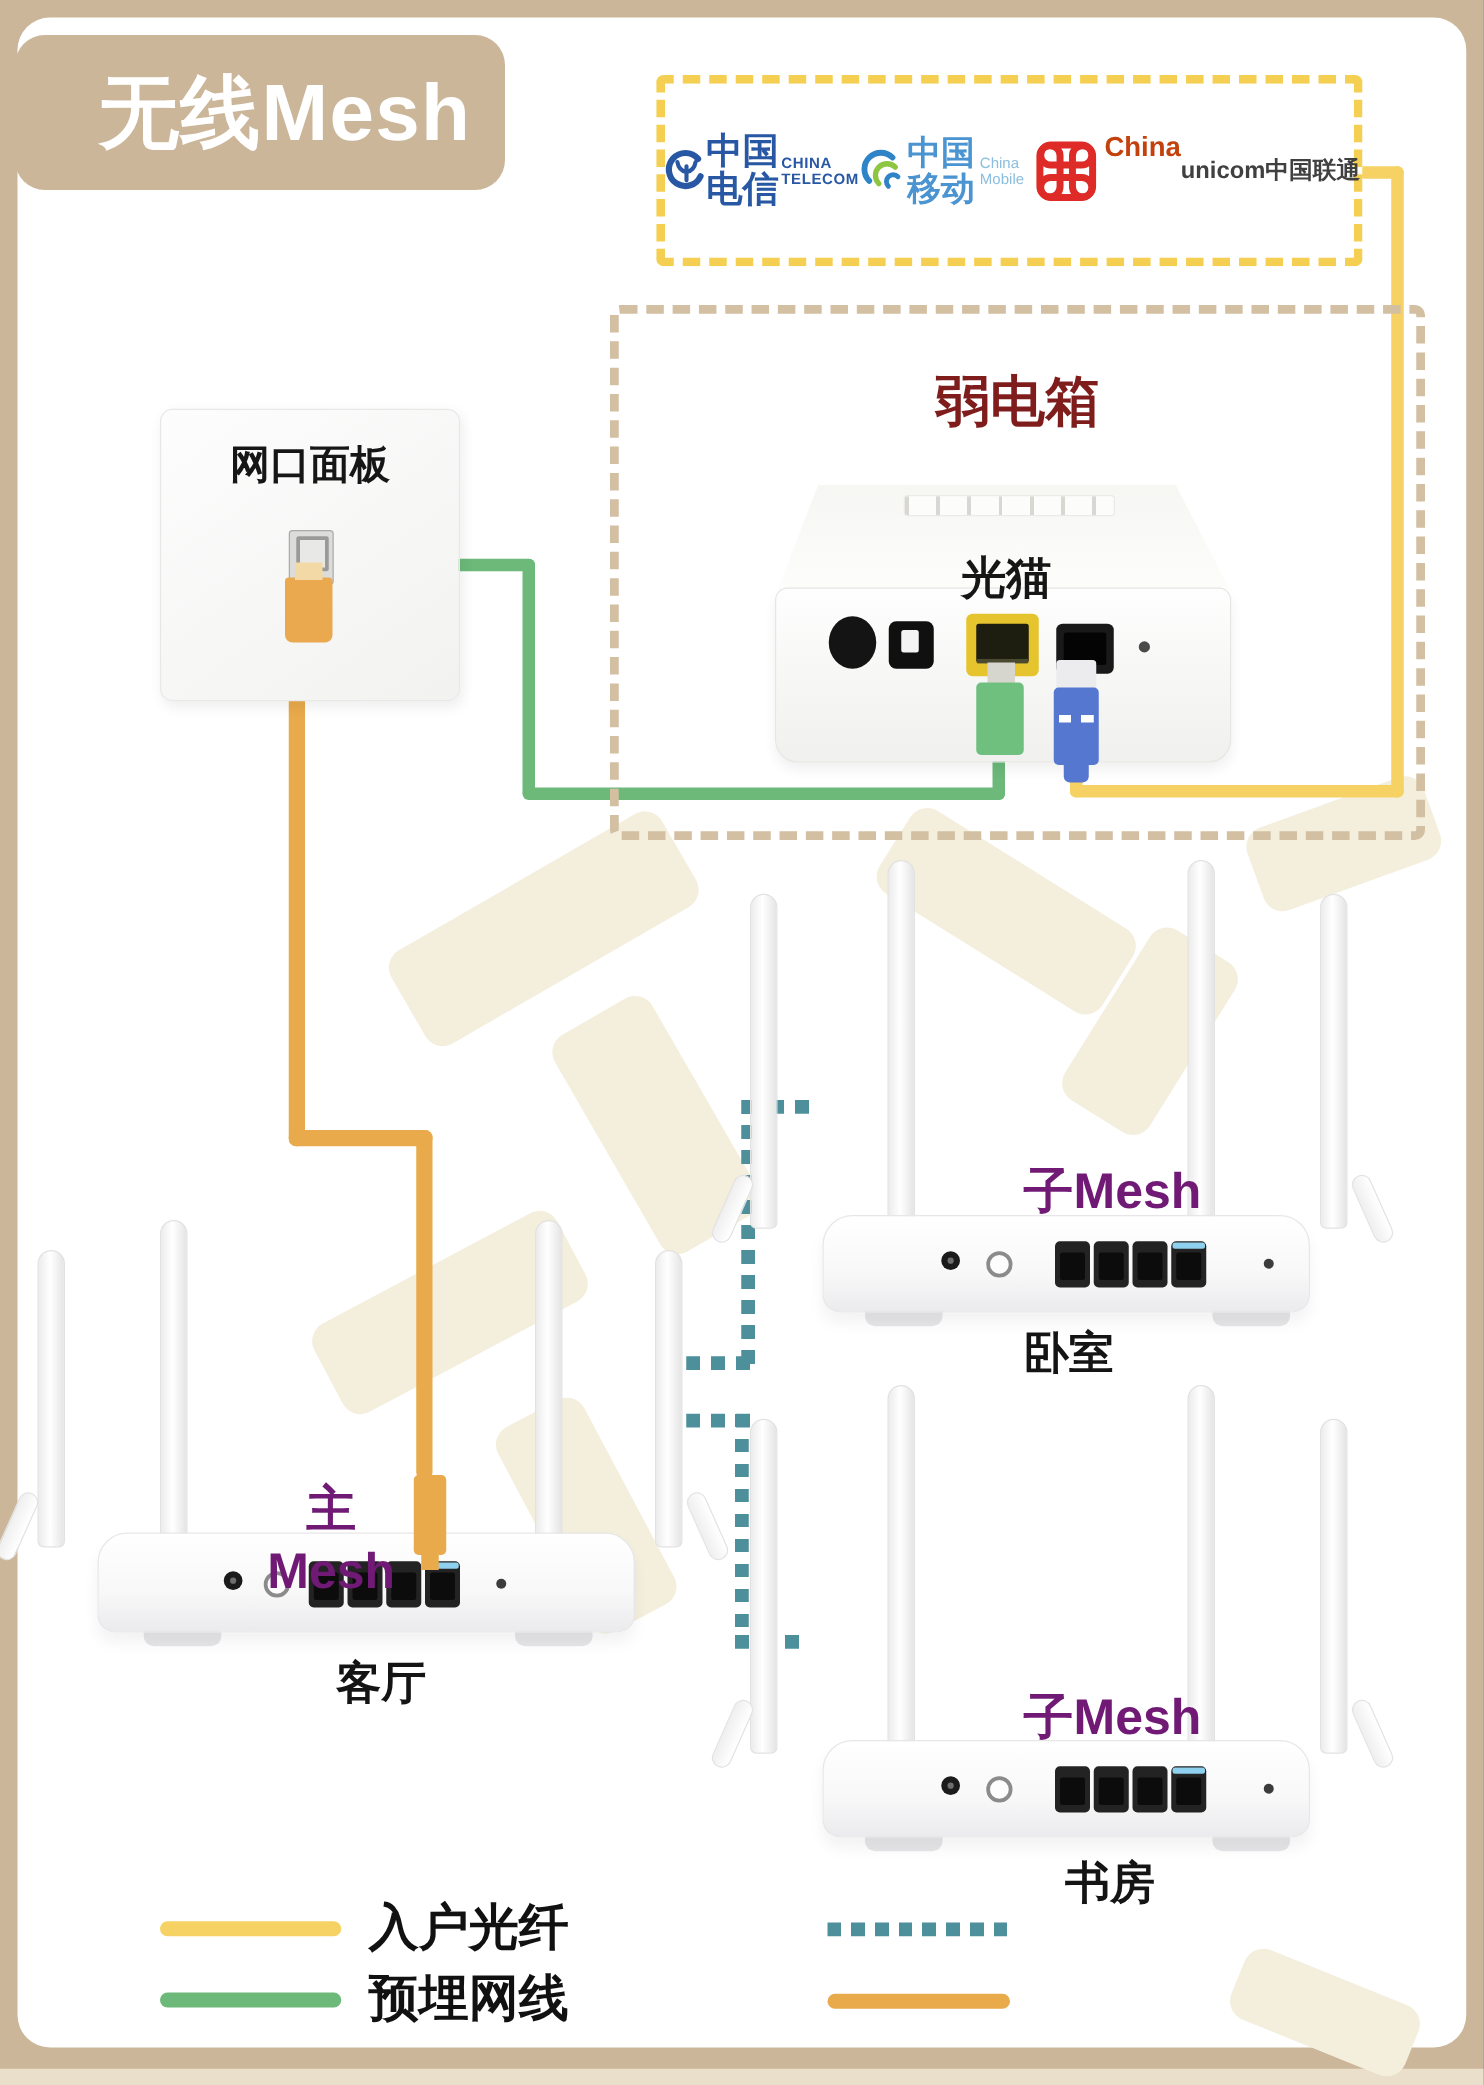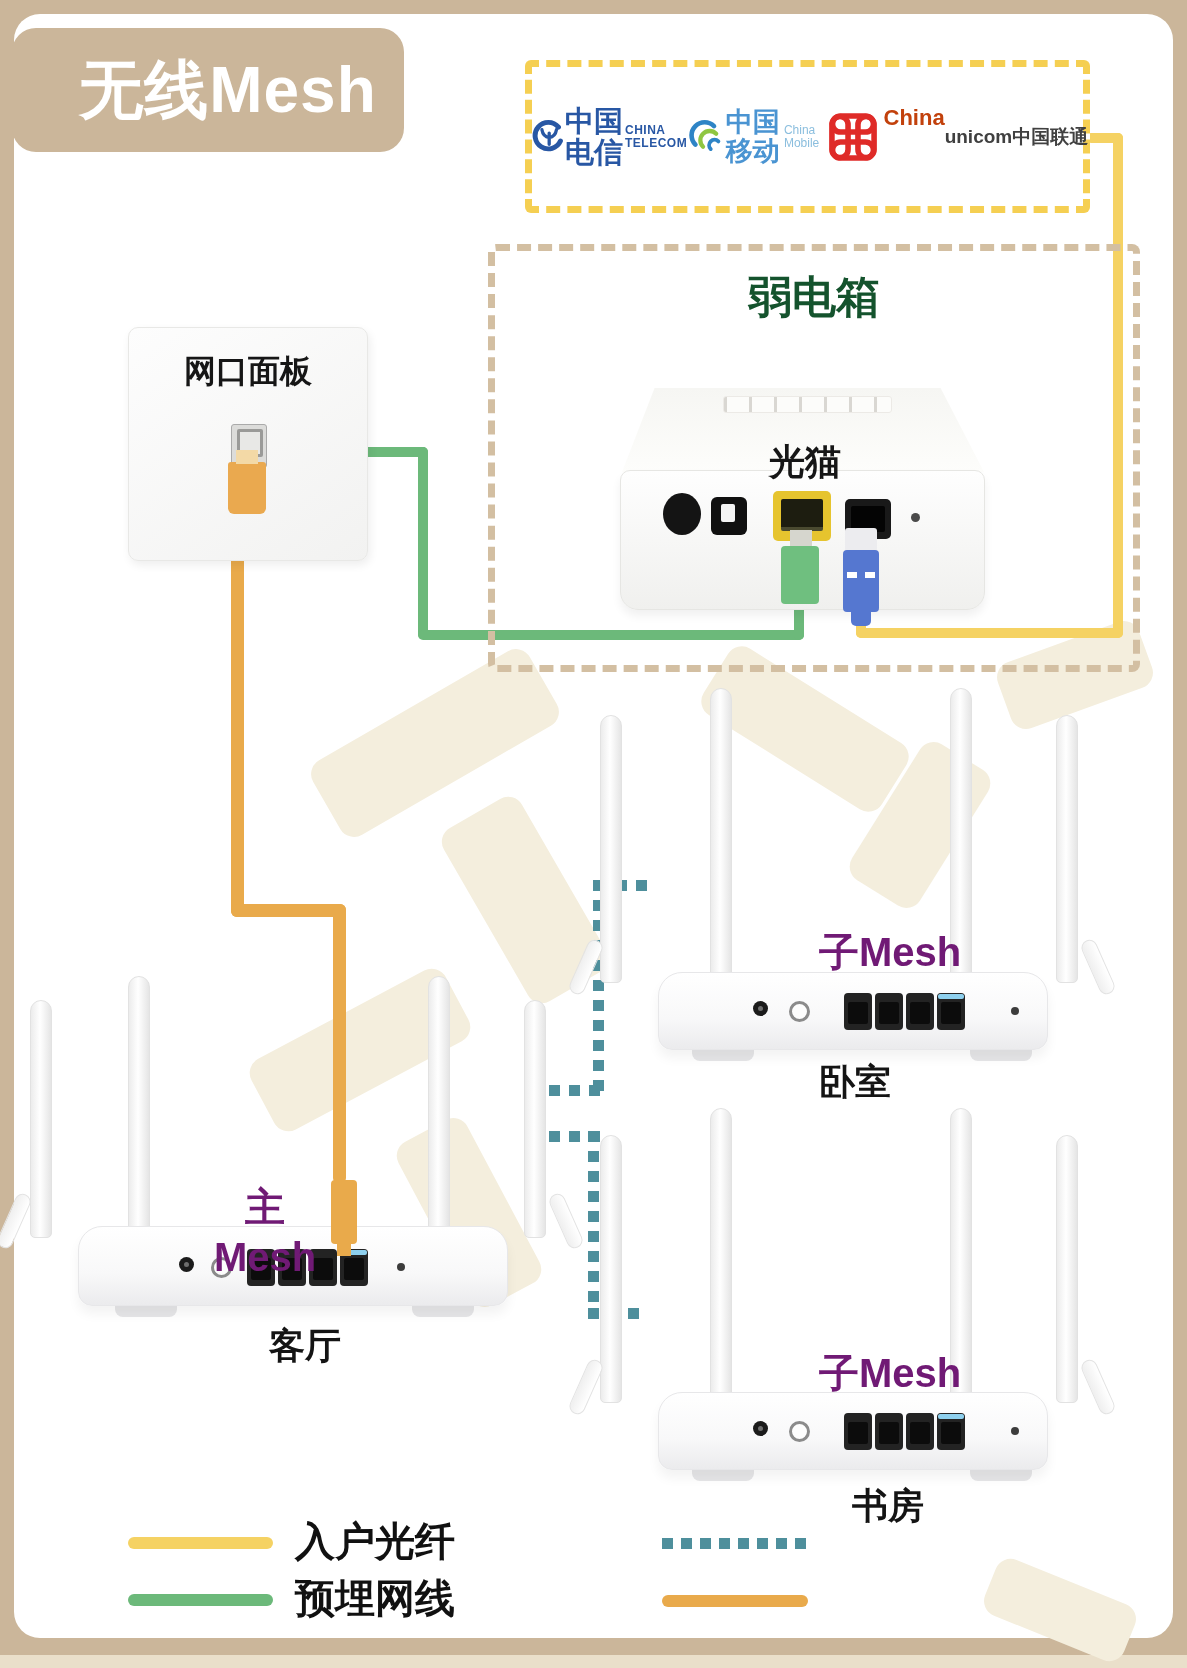--- a/index.html
+++ b/index.html
@@ -30,22 +30,22 @@
   .carrier .en-telecom{color:#2857a4;font-size:12px;font-weight:bold;letter-spacing:0.5px;}
   .carrier .cn-mobile{color:#4a94d2;font-size:27px;font-weight:600;}
   .carrier .en-mobile{color:#8bbede;font-size:12px;}
   .carrier .unicom-t1{color:#c2410c;font-size:22px;font-weight:bold;align-self:flex-start;}
   .carrier .unicom-t2{color:#404040;font-size:19px;font-weight:bold;white-space:nowrap;}
   
   .weakbox{
     position:absolute;left:488px;top:244px;width:652px;height:428px;box-sizing:border-box;
     border:7px dashed #d3bfa2;border-radius:8px;z-index:2;
   }
-  .weakbox-title{position:absolute;left:488px;top:268px;width:652px;text-align:center;
-    font-size:44px;font-weight:bold;color:#14532d;z-index:4;}
+  .weakbox-title{position:absolute;left:488px;top:292px;width:652px;text-align:center;
+    font-size:44px;font-weight:bold;color:#7f1d1d;z-index:4;}
   
   .modem-top{
     position:absolute;left:622px;top:388px;width:362px;height:84px;z-index:3;
     background:linear-gradient(180deg,#f6f6f3,#fdfdfb);
     clip-path:polygon(9% 0,88% 0,100% 100%,0% 100%);
   }
   .modem-vent{position:absolute;left:28%;top:8px;width:46%;height:15px;background:#fcfcfa;
     border:1px solid #eceae6;border-radius:3px;
     background-image:repeating-linear-gradient(90deg,#d9d7d2 0 3px,transparent 3px 25px);}
   .modem-face{

